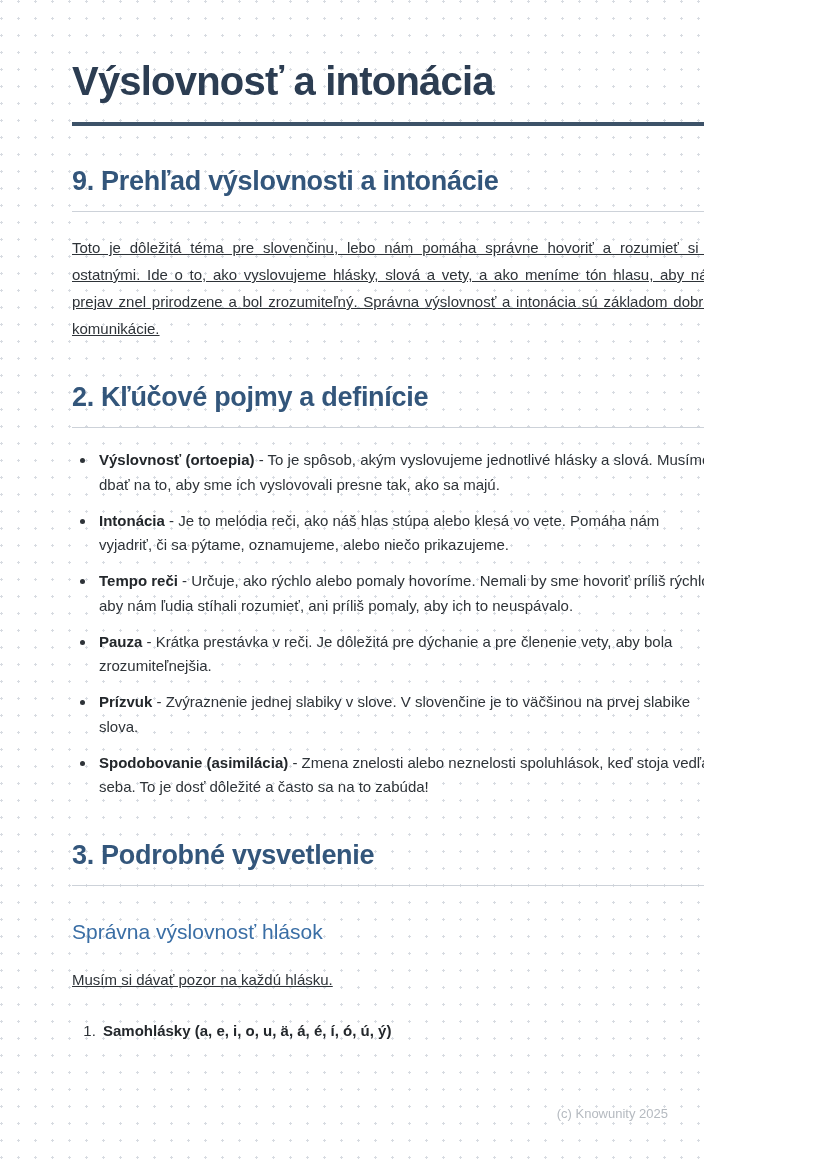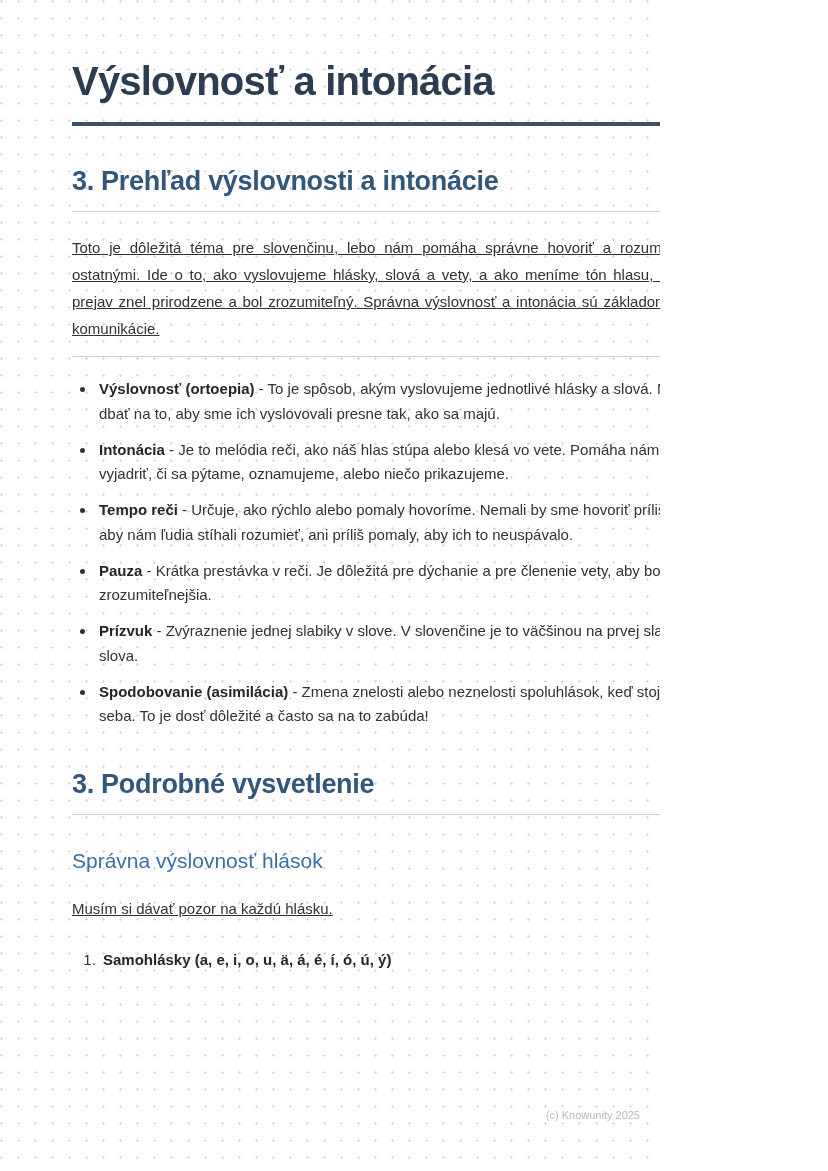--- a/index.html
+++ b/index.html
@@ -15,20 +15,21 @@
   }
   .canvas {
     position: relative;
     width: 660px;
     height: 1171px;
     overflow: hidden;
     background-color: #ffffff;
     background-image: radial-gradient(circle, #d7dbe1 1.3px, rgba(0,0,0,0) 1.4px);
     background-size: 17px 17px;
     background-position: 10px 10px;
+    padding-left: 44px;
   }
   .content {
     position: absolute;
     top: 0;
     left: 0;
     width: 828px;
     box-sizing: border-box;
     padding: 58px 113px 0 72px;
   }
   h1 {
@@ -103,44 +104,45 @@
     left: 745px;
     top: 0;
     width: 10px;
     height: 1171px;
     background: #b4bbc3;
     border-radius: 6px;
     z-index: 1;
   }
   .watermark {
     position: absolute;
-    right: 20px;
+    right: 36px;
     bottom: 50px;
-    font-size: 11px;
+    font-size: 13px;
     color: #b5bac0;
     z-index: 2;
     white-space: nowrap;
   }
 </style>
 </head>
 <body>
 
 <div class="canvas">
 
   <div class="scrollbar"></div>
 
   <div class="content">
 
     <h1>Výslovnosť a intonácia</h1>
     <div class="title-rule"></div>
 
-    <h2>3. Prehľad výslovnosti a intonácie</h2>
+    <h2>9. Prehľad výslovnosti a intonácie</h2>
     <div class="h2-rule"></div>
     <p class="justified">Toto je dôležitá téma pre slovenčinu, lebo nám pomáha správne hovoriť a rozumieť si s ostatnými. Ide o to, ako vyslovujeme hlásky, slová a vety, a ako meníme tón hlasu, aby náš prejav znel prirodzene a bol zrozumiteľný. Správna výslovnosť a intonácia sú základom dobrej komunikácie.</p>
 
+    <h2>2. Kľúčové pojmy a definície</h2>
     <div class="h2-rule"></div>
 
     <ul class="key-list">
       <li><strong>Výslovnosť (ortoepia)</strong><span> - To je spôsob, akým vyslovujeme jednotlivé hlásky a slová. Musíme dbať na to, aby sme ich vyslovovali presne tak, ako sa majú.</span></li>
       <li><strong>Intonácia</strong><span> - Je to melódia reči, ako náš hlas stúpa alebo klesá vo vete. Pomáha nám vyjadriť, či sa pýtame, oznamujeme, alebo niečo prikazujeme.</span></li>
       <li><strong>Tempo reči</strong><span> - Určuje, ako rýchlo alebo pomaly hovoríme. Nemali by sme hovoriť príliš rýchlo, aby nám ľudia stíhali rozumieť, ani príliš pomaly, aby ich to neuspávalo.</span></li>
       <li><strong>Pauza</strong><span> - Krátka prestávka v reči. Je dôležitá pre dýchanie a pre členenie vety, aby bola zrozumiteľnejšia.</span></li>
       <li><strong>Prízvuk</strong><span> - Zvýraznenie jednej slabiky v slove. V slovenčine je to väčšinou na prvej slabike slova.</span></li>
       <li><strong>Spodobovanie (asimilácia)</strong><span> - Zmena znelosti alebo neznelosti spoluhlások, keď stoja vedľa seba. To je dosť dôležité a často sa na to zabúda!</span></li>
     </ul>

